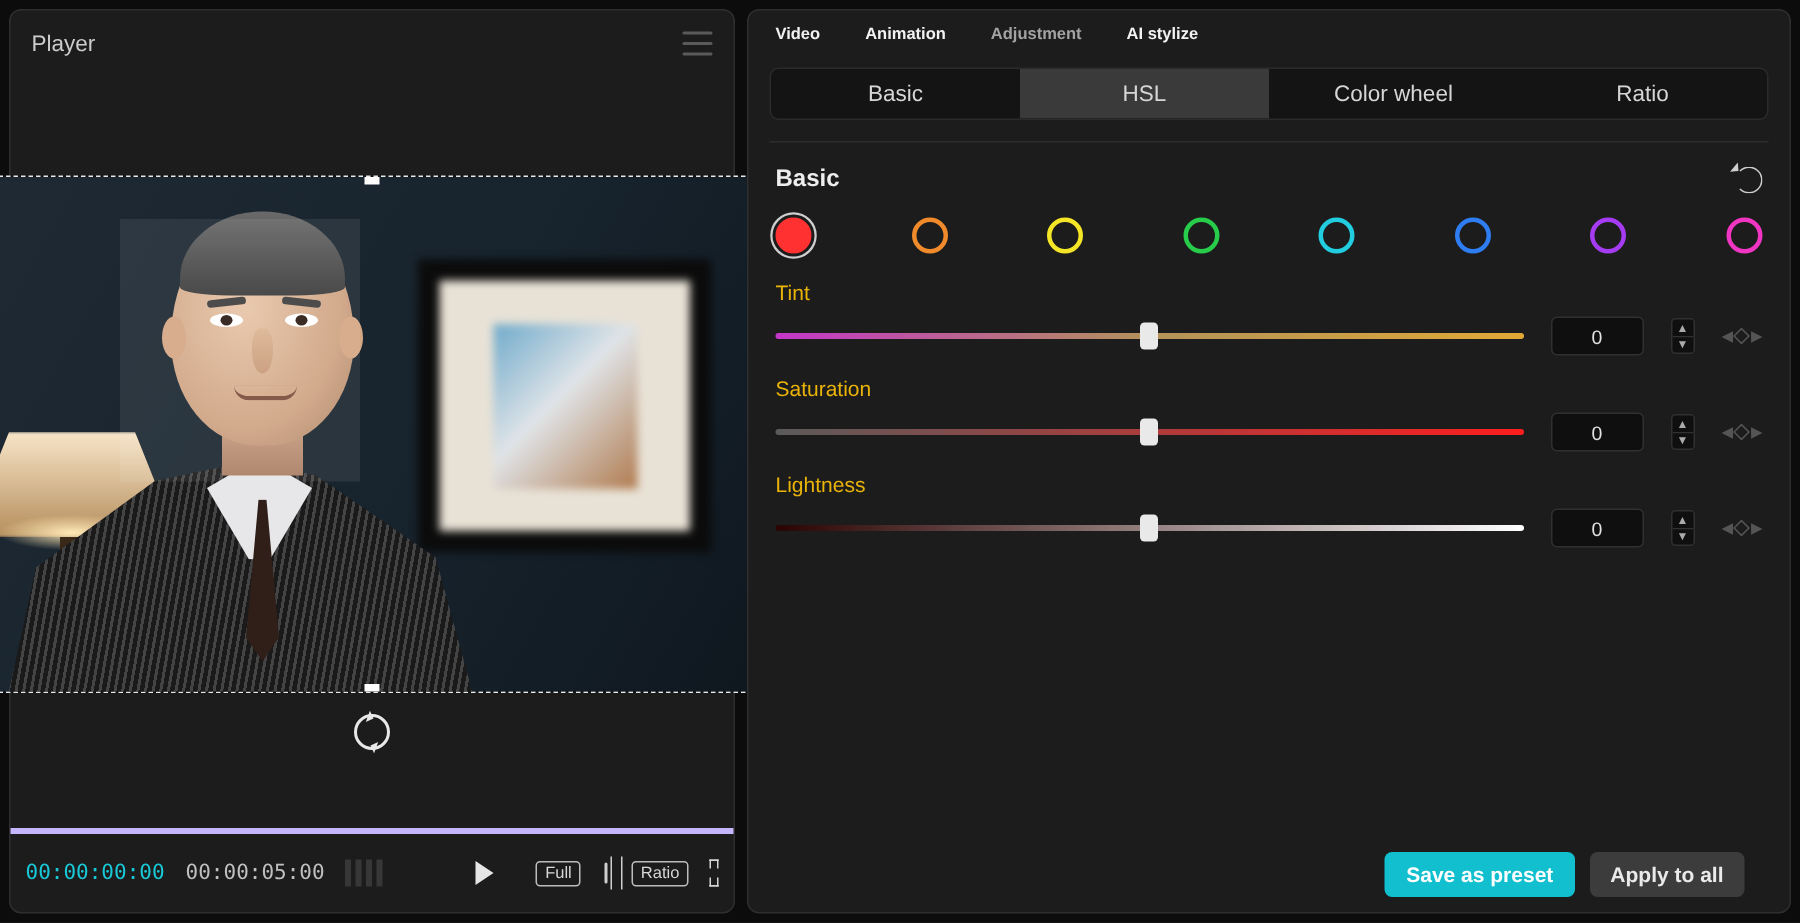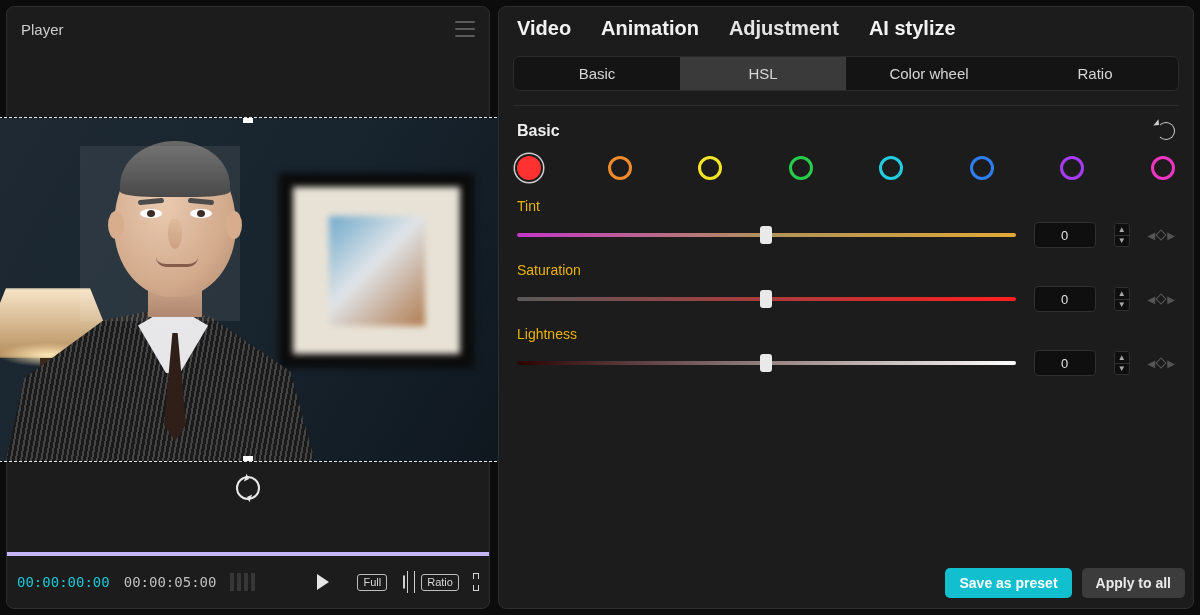--- a/index.html
+++ b/index.html
@@ -121,23 +121,23 @@
   .crop-ic::before{content:"";position:absolute;inset:2px;border:1.5px solid #cfcfcf;border-radius:2px;}
   .crop-ic::after{content:"";position:absolute;top:-2px;left:6px;width:6px;height:22px;border-left:1.5px solid #cfcfcf;border-right:1.5px solid #cfcfcf;}
   .expand-ic{width:18px;height:18px;position:relative;}
   .expand-ic span{position:absolute;width:6px;height:6px;border:1.5px solid #d4d4d4;}
   .expand-ic .a{top:0;left:0;border-right:none;border-bottom:none;}
   .expand-ic .b{top:0;right:0;border-left:none;border-bottom:none;}
   .expand-ic .c{bottom:0;left:0;border-right:none;border-top:none;}
   .expand-ic .d{bottom:0;right:0;border-left:none;border-top:none;}
 
   
-  .top-tabs{display:flex;gap:30px;padding:10px 18px 8px;font-size:20px;font-weight:600;}
+  .top-tabs{display:flex;gap:30px;padding:10px 18px 8px;font-size:11px;font-weight:600;}
   .top-tabs div{cursor:pointer;color:#f2f2f2;}
-  .top-tabs div.active{color:#e5e5e5;}
+  .top-tabs div.active{color:#a3a3a3;}
 
   .subtab-row{margin:8px 14px 0;display:flex;background:#141414;border:1px solid #2b2b2b;border-radius:6px;overflow:hidden;}
   .subtab{flex:1;text-align:center;padding:8px 0;font-size:15px;color:#d6d6d6;cursor:pointer;}
   .subtab.active{background:#3a3a3a;}
   .hr{height:1px;background:#2d2d2d;margin:14px 14px 0;}
 
   .section-head{display:flex;align-items:center;padding:16px 18px 8px;}
   .section-head h3{font-size:16px;font-weight:600;color:#eee;}
   .section-head .sflex{flex:1;}
   .reset-ic{width:18px;height:18px;border:1.8px solid #cfcfcf;border-radius:50%;border-left-color:transparent;position:relative;cursor:pointer;}
@@ -156,21 +156,21 @@
   .track.sat{background:linear-gradient(90deg,#5a5a5a 0%, #ff1e1e 100%);}
   .track.light{background:linear-gradient(90deg,#2a0202 0%, #ffffff 100%);}
   .valbox{width:62px;height:26px;background:#0f0f0f;border:1px solid #303030;border-radius:4px;color:#e2e2e2;text-align:center;font-size:13px;}
   .stepper{width:16px;height:24px;display:flex;flex-direction:column;border:1px solid #303030;border-radius:3px;overflow:hidden;}
   .stepper div{flex:1;display:flex;align-items:center;justify-content:center;font-size:8px;color:#aaa;cursor:pointer;background:#0f0f0f;}
   .stepper div:first-child{border-bottom:1px solid #303030;}
   .kf{display:flex;align-items:center;gap:2px;color:#555;font-size:10px;}
   .kf span{cursor:pointer;}
   .kf .d{width:8px;height:8px;border:1.5px solid #555;transform:rotate(45deg);}
 
-  .footer{position:absolute;bottom:10px;right:8px;display:flex;gap:10px;}
+  .footer{position:absolute;bottom:10px;right:30px;display:flex;gap:10px;}
   .btn{padding:7px 14px;border-radius:5px;font-size:14px;font-weight:600;cursor:pointer;}
   .btn.primary{background:#11bfcf;color:#fff;}
   .btn.secondary{background:#3c3c3c;color:#eaeaea;}
 </style>
 </head>
 <body>
 
 <div class="panel player-panel">
   <div class="player-header">
     <span>Player</span>

